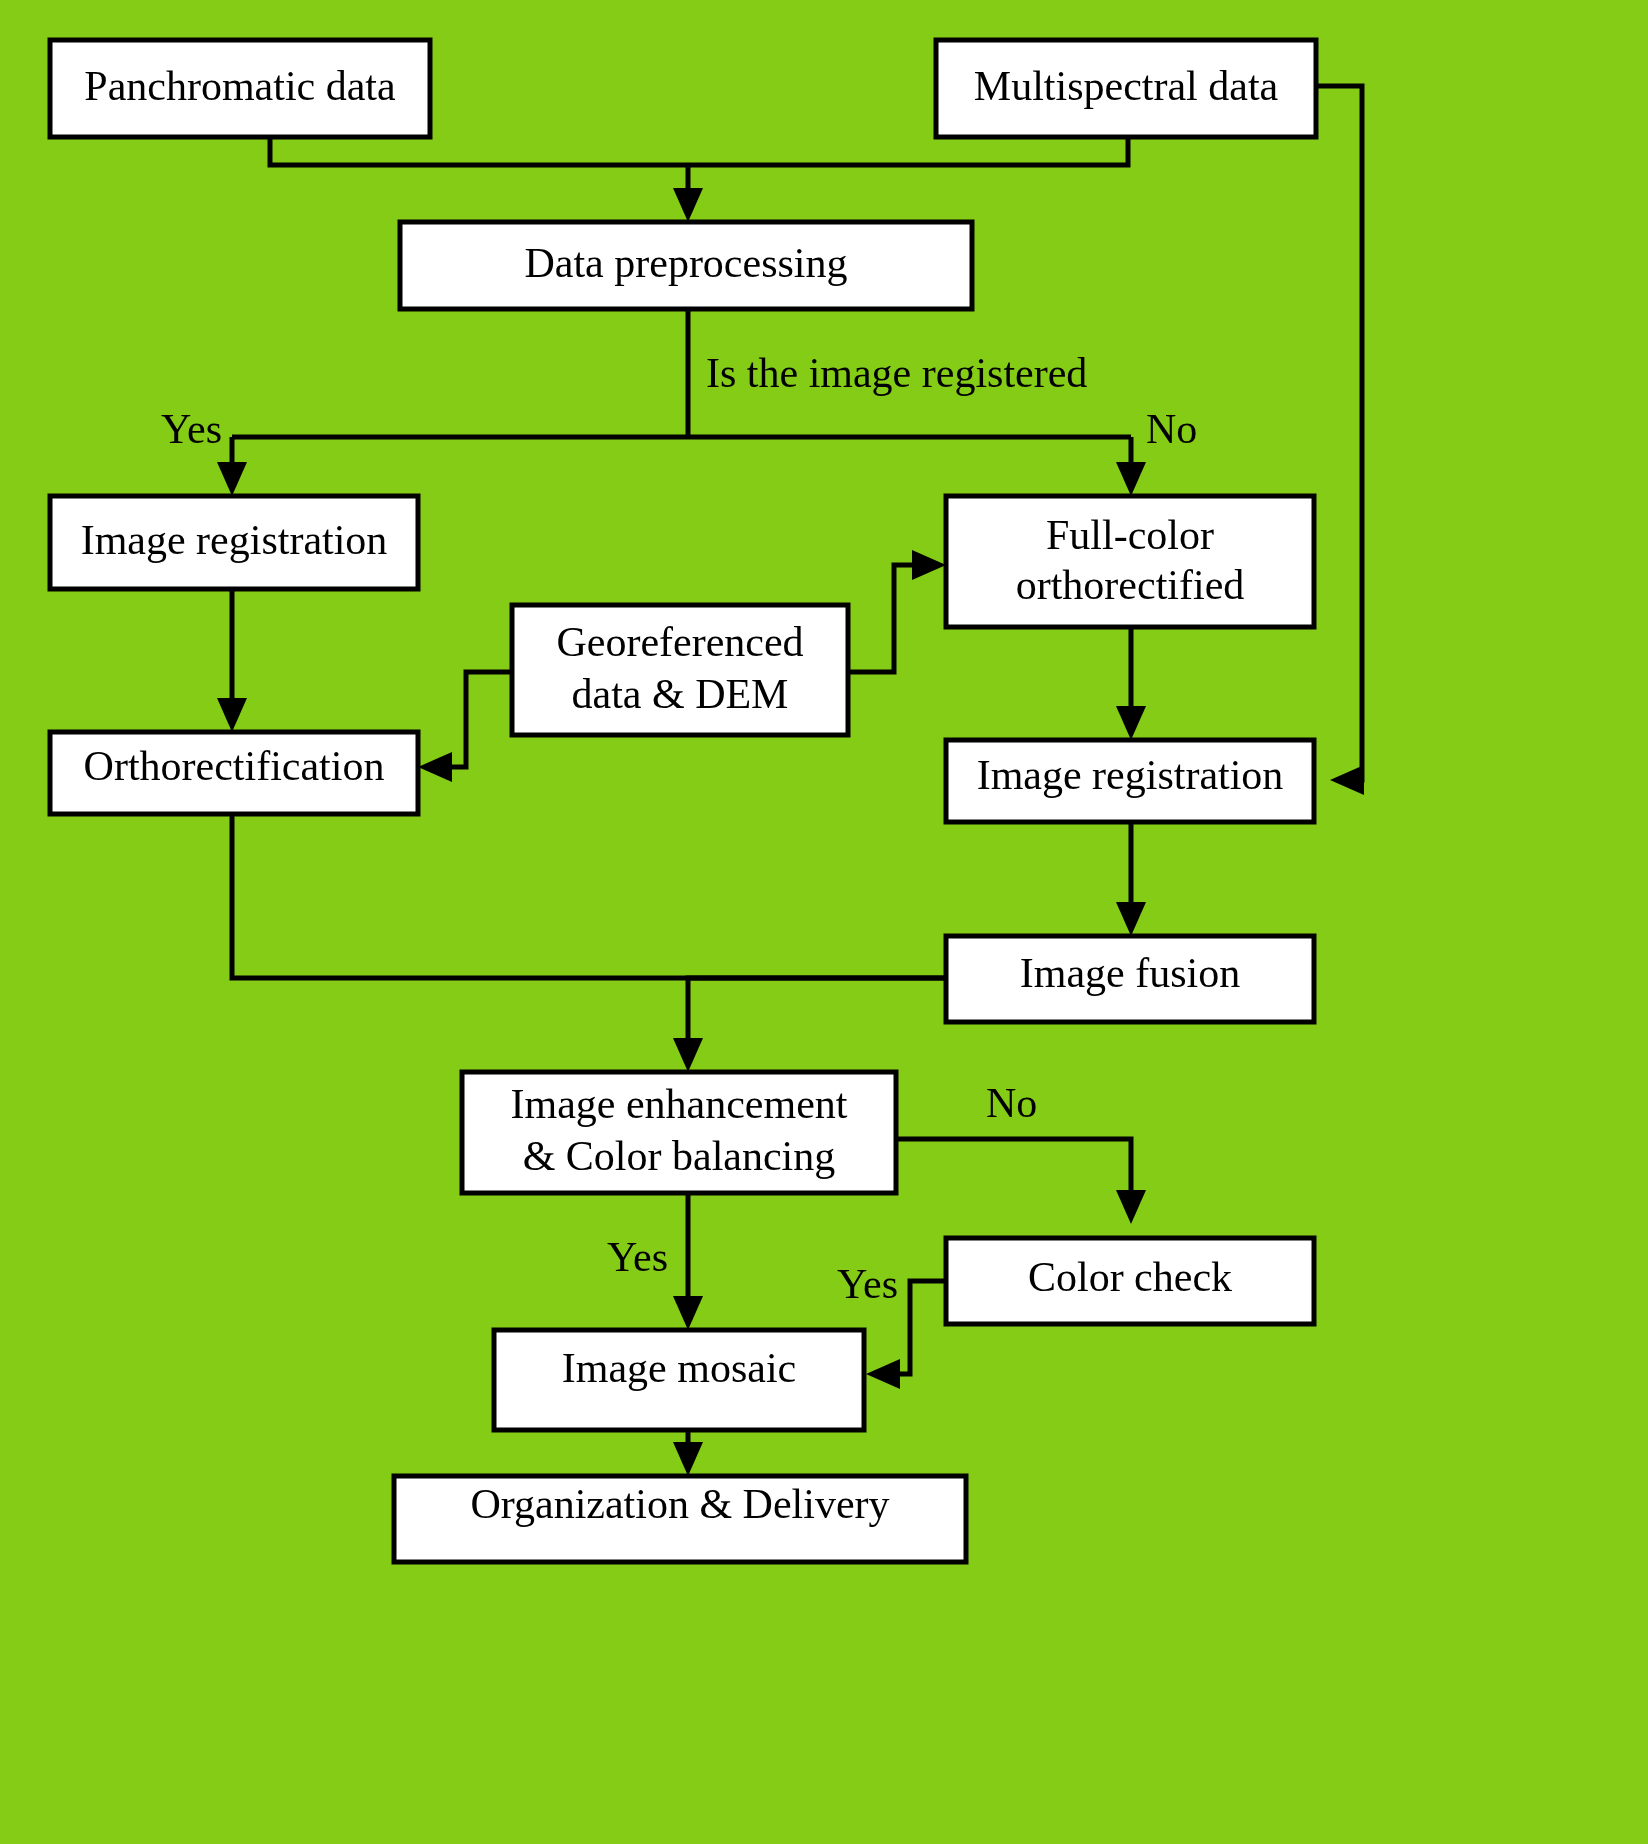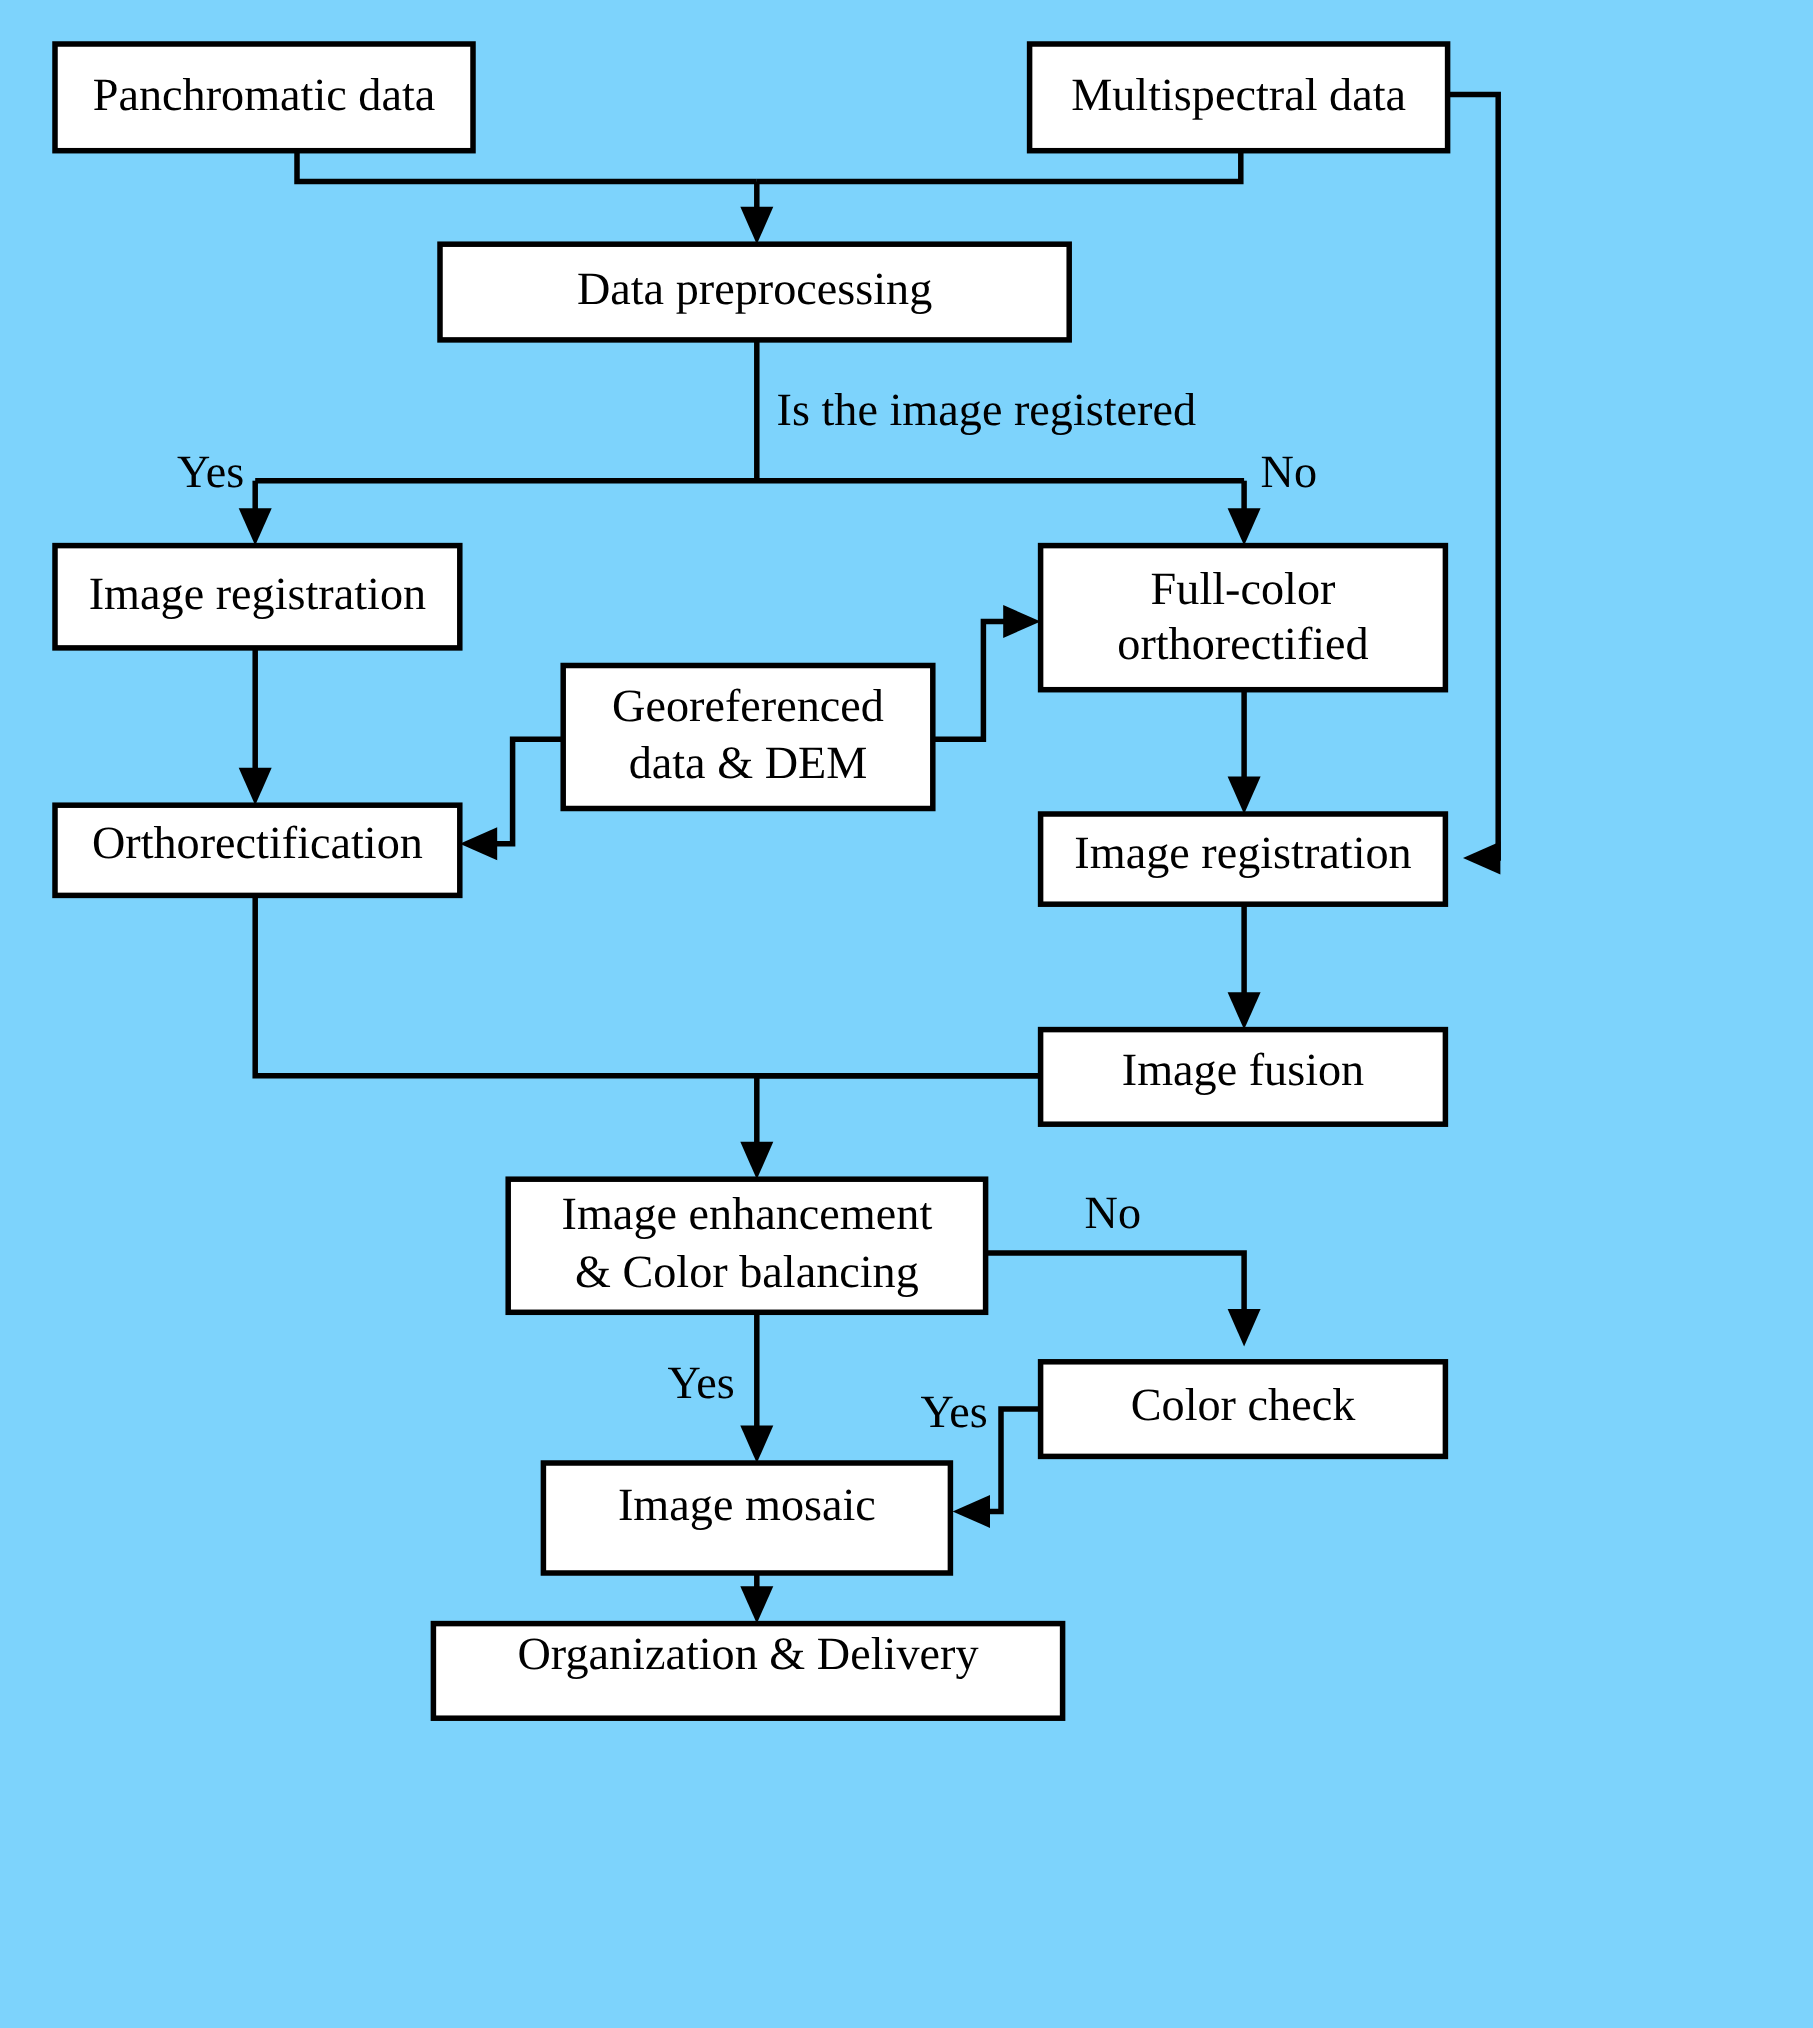--- a/index.html
+++ b/index.html
@@ -7,21 +7,21 @@
     padding: 0;
     background: #ffffff;
   }
   body {
     font-family: "Liberation Serif", "DejaVu Serif", serif;
   }
   #diagram-root {
     position: relative;
     width: 1648px;
     height: 1844px;
-    background: #7dd3fc;
+    background: #84cc16;
     overflow: hidden;
   }
   svg#flow {
     display: block;
     width: 1648px;
     height: 1844px;
   }
   .node-rect {
     fill: #ffffff;
     stroke: #000000;

